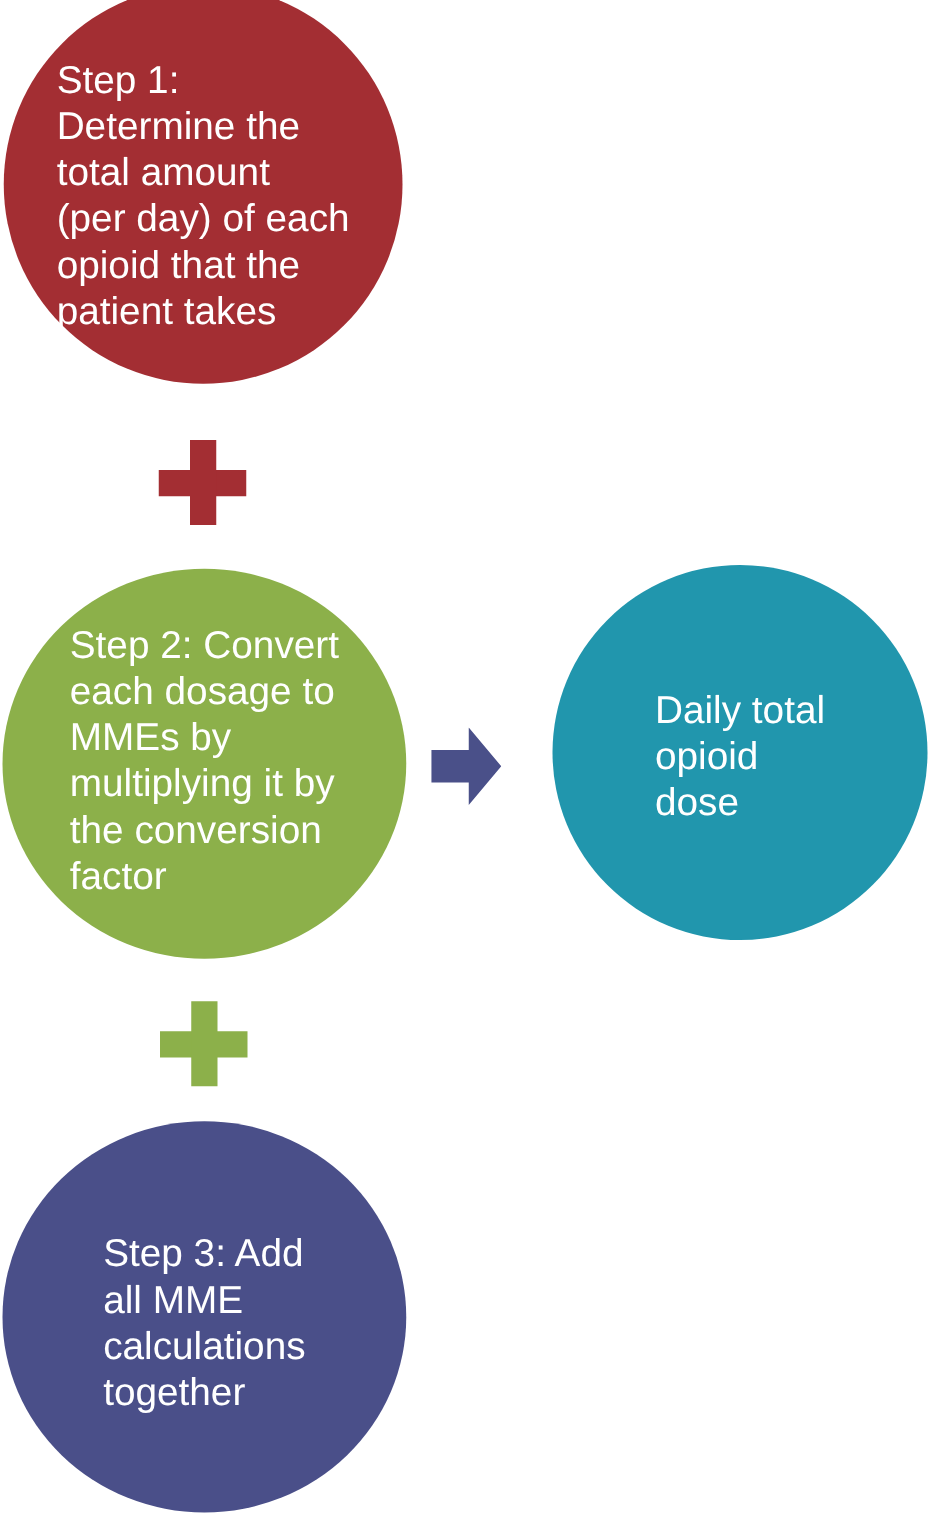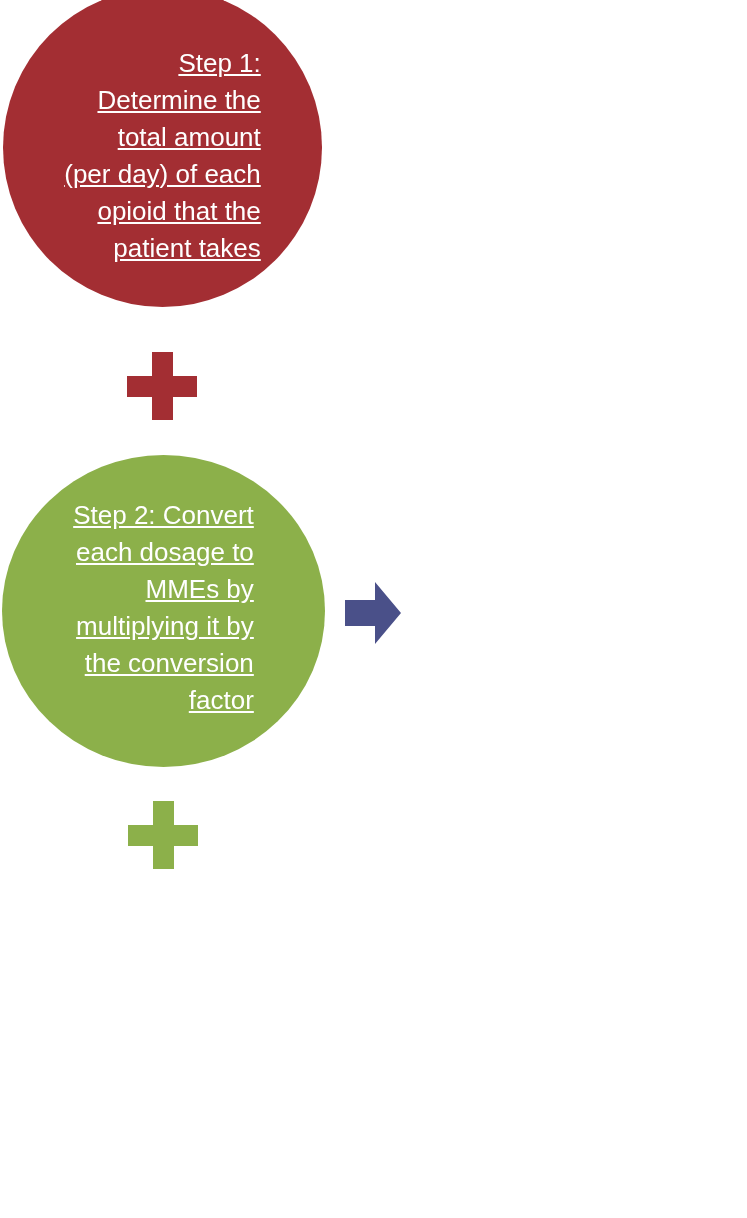--- a/index.html
+++ b/index.html
@@ -20,27 +20,26 @@
   .circle {
     position: absolute;
     border-radius: 50%;
     display: flex;
     align-items: center;
     justify-content: center;
     box-sizing: border-box;
   }
   .circle-text {
     color: #ffffff;
-    text-align: right;
-    font-size: 26px;
+    text-align: left;
+    font-size: 31px;
     line-height: 37px;
     font-family: "Liberation Sans", sans-serif;
     white-space: pre-line;
     padding: 0 14px;
-    text-decoration: underline;
   }
 
   
   #circle-step-1 {
     left: 3px;
     top: -12px;
     width: 319px;
     height: 319px;
     background: #a32e33;
   }
@@ -158,21 +157,32 @@
 multiplying it by
 the conversion
 factor</div>
   </div>
 
   <div class="plus" id="plus-2">
     <div class="bar-h"></div>
     <div class="bar-v"></div>
   </div>
 
+  <div class="circle" id="circle-step-3">
+    <div class="circle-text">Step 3: Add
+all MME
+calculations
+together</div>
+  </div>
 
   <div id="arrow-to-result">
     <svg viewBox="0 0 56 62" xmlns="http://www.w3.org/2000/svg" aria-hidden="true">
       <polygon points="0,18 30,18 30,0 56,31 30,62 30,44 0,44" fill="#4a5089"></polygon>
     </svg>
   </div>
 
+  <div class="circle" id="circle-result">
+    <div class="circle-text">Daily total
+opioid
+dose</div>
+  </div>
 
 </div>
 
 </body></html>

